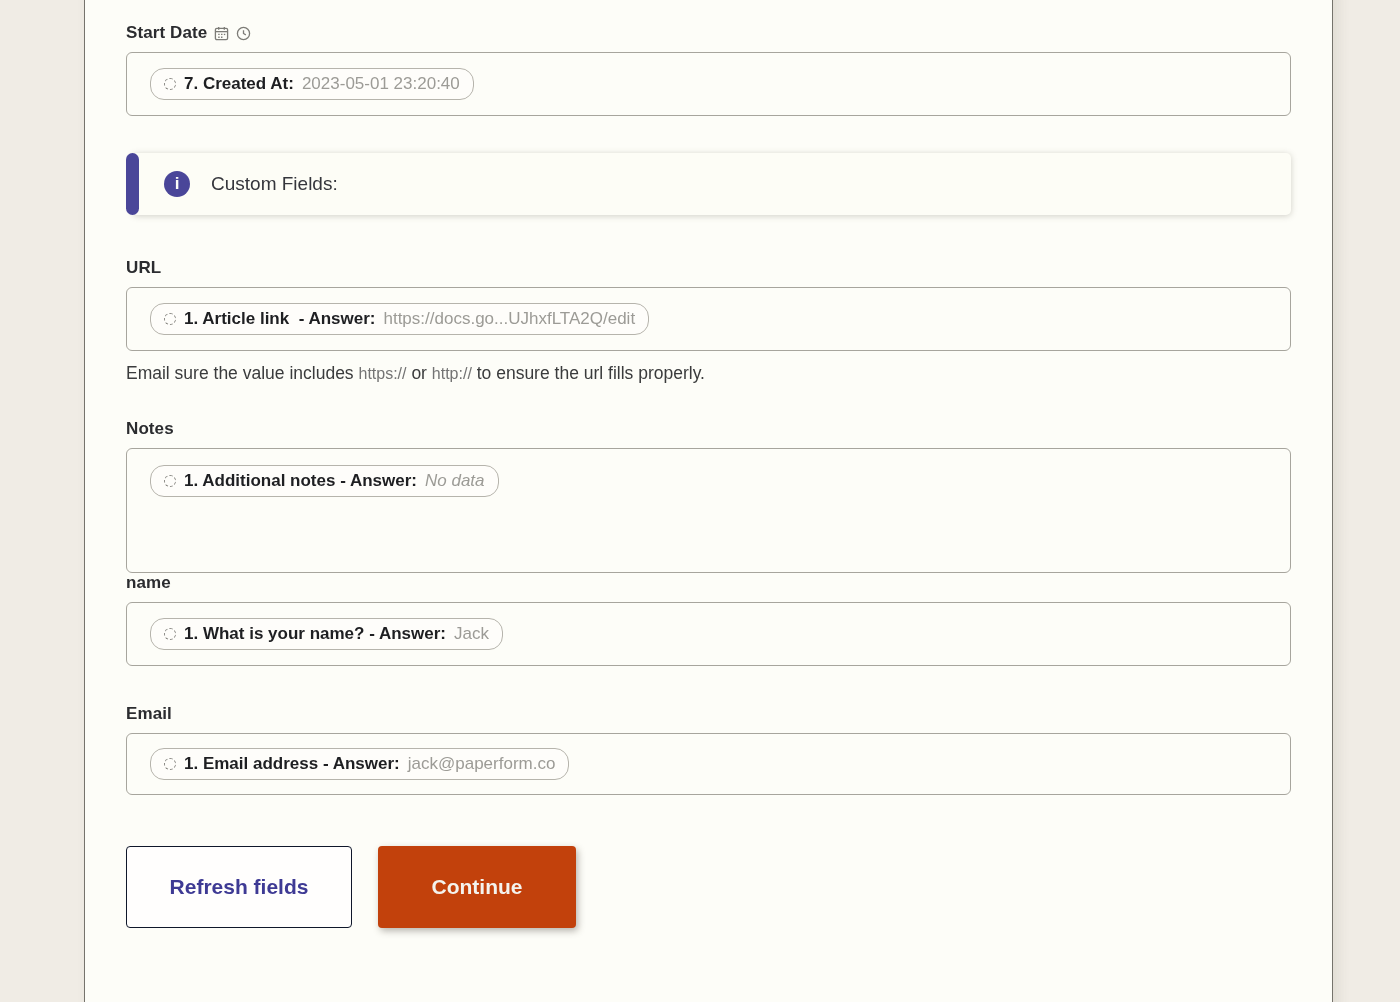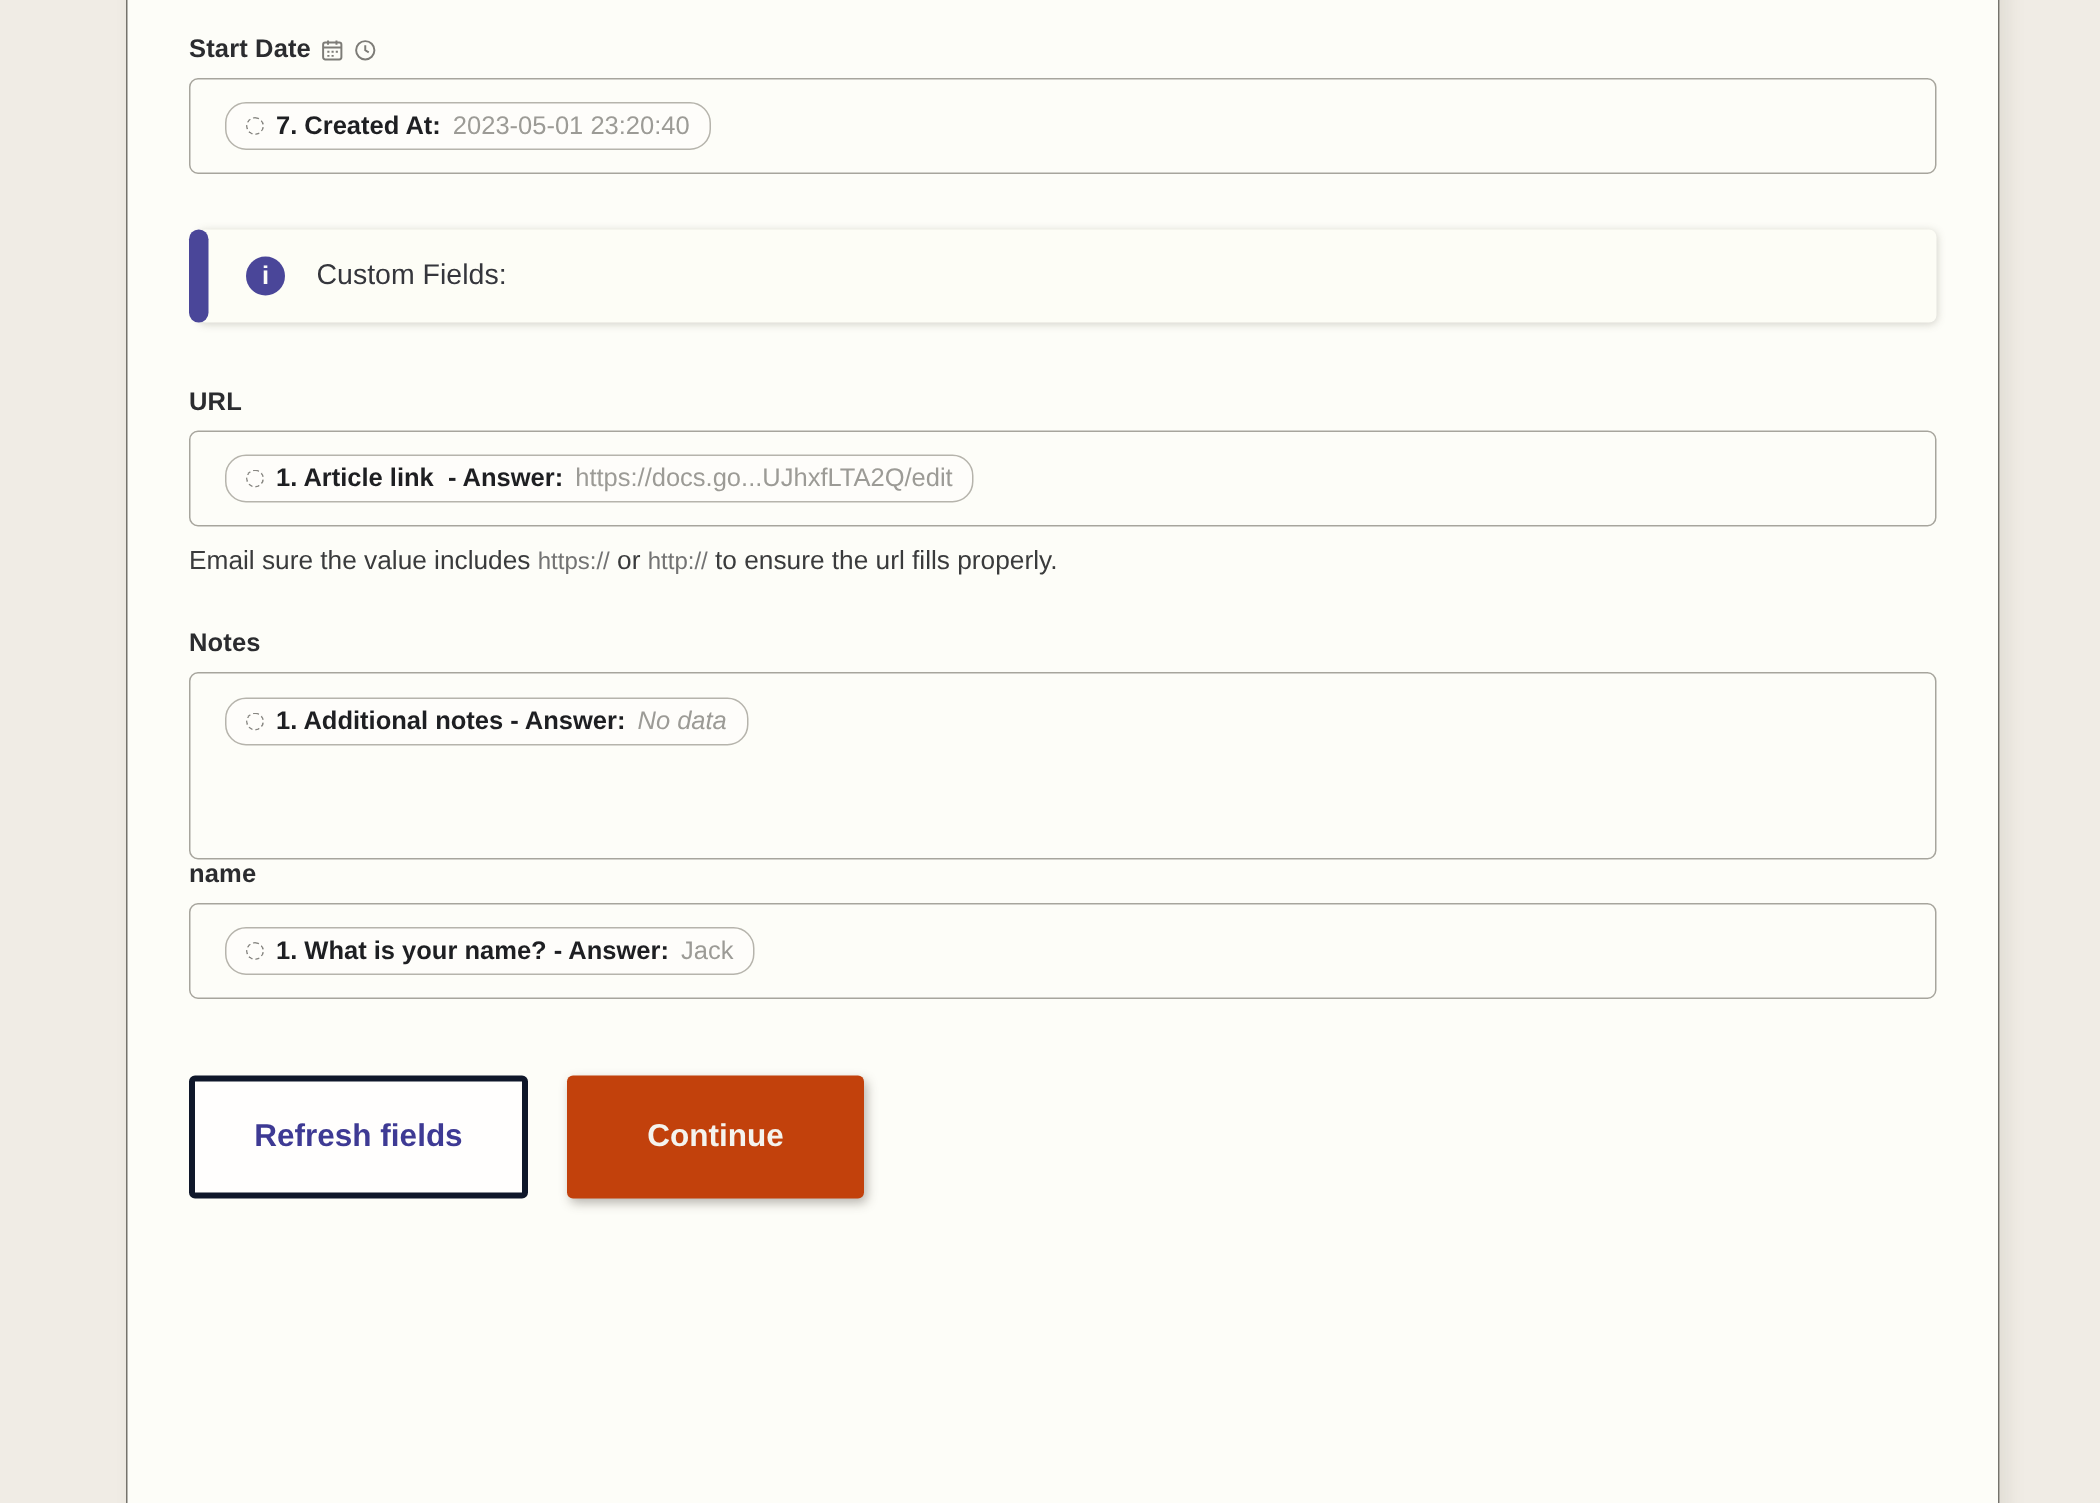--- a/index.html
+++ b/index.html
@@ -120,21 +120,21 @@
     height: 82px;
     border-radius: 4px;
     font-family: "Liberation Sans", sans-serif;
     font-size: 21px;
     font-weight: 700;
     cursor: pointer;
   }
   .btn-outline {
     width: 226px;
     background: #fffefd;
-    border: 4px solid #0f172a;
+    border: 1px solid #0f172a;
     color: #3e3a94;
   }
   .btn-solid {
     width: 198px;
     background: #c2410c;
     border: none;
     color: #f4f3ee;
     box-shadow: 2px 3px 7px rgba(70,64,55,0.38);
   }
 </style>
@@ -217,20 +217,32 @@
       </div>
       <div class="input-box">
         <span class="token">
           <span class="token-icon"></span>
           <span class="token-bold">1. What is your name? - Answer:</span>
           <span class="token-value">Jack</span>
         </span>
       </div>
     </div>
 
+    <div class="section-gap-37">
+      <div class="field-label-row">
+        <span class="field-label">Email</span>
+      </div>
+      <div class="input-box" style="height:62px">
+        <span class="token">
+          <span class="token-icon"></span>
+          <span class="token-bold">1. Email address - Answer:</span>
+          <span class="token-value">jack@paperform.co</span>
+        </span>
+      </div>
+    </div>
 
     <div class="buttons-row">
       <button class="btn btn-outline">Refresh fields</button>
       <button class="btn btn-solid">Continue</button>
     </div>
 
   </div>
 </div>
 
 </body></html>

